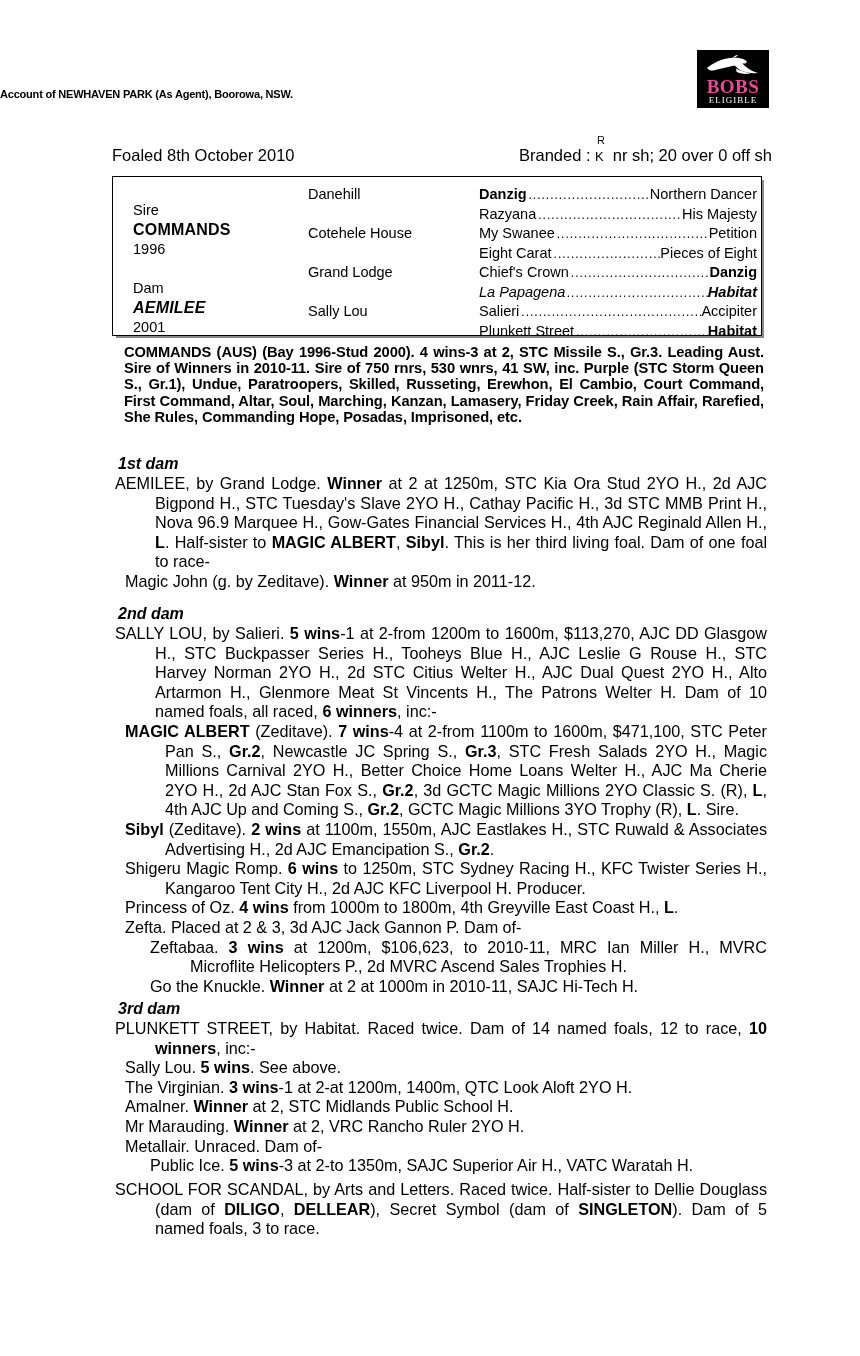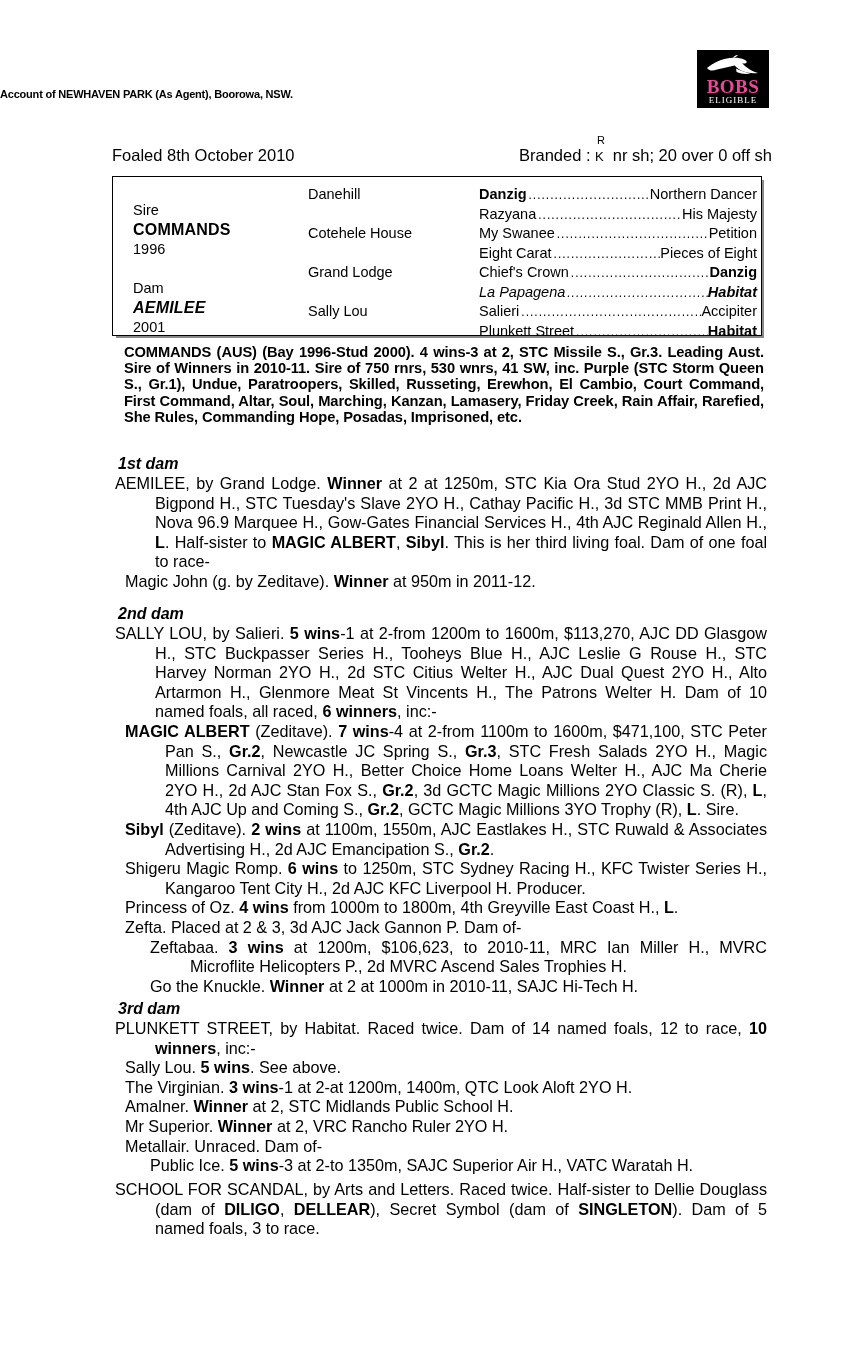--- a/index.html
+++ b/index.html
@@ -347,21 +347,21 @@
         <p class="ln lvl2"><span>Zefta. Placed at 2 &amp; 3, 3d AJC Jack Gannon P. Dam of-</span></p>
         <p class="ln lvl3"><span>Zeftabaa. </span><span class="b">3 wins</span><span> at 1200m, $106,623, to 2010-11, MRC Ian Miller H., MVRC Microflite Helicopters P., 2d MVRC Ascend Sales Trophies H.</span></p>
         <p class="ln lvl3"><span>Go the Knuckle. </span><span class="b">Winner</span><span> at 2 at 1000m in 2010-11, SAJC Hi-Tech H.</span></p>
       </div>
       <div class="sec" style="top: 1000px;">
         <div class="sec-head">3rd dam</div>
         <p class="ln lvl1"><span>PLUNKETT STREET, by Habitat. Raced twice. Dam of 14 named foals, 12 to race, </span><span class="b">10 winners</span><span>, inc:-</span></p>
         <p class="ln lvl2"><span>Sally Lou. </span><span class="b">5 wins</span><span>. See above.</span></p>
         <p class="ln lvl2"><span>The Virginian. </span><span class="b">3 wins</span><span>-1 at 2-at 1200m, 1400m, QTC Look Aloft 2YO H.</span></p>
         <p class="ln lvl2"><span>Amalner. </span><span class="b">Winner</span><span> at 2, STC Midlands Public School H.</span></p>
-        <p class="ln lvl2"><span>Mr Superior. </span><span class="b">Winner</span><span> at 2, VRC Rancho Ruler 2YO H.</span></p>
+        <p class="ln lvl2"><span>Mr Marauding. </span><span class="b">Winner</span><span> at 2, VRC Rancho Ruler 2YO H.</span></p>
         <p class="ln lvl2"><span>Metallair. Unraced. Dam of-</span></p>
         <p class="ln lvl3"><span>Public Ice. </span><span class="b">5 wins</span><span>-3 at 2-to 1350m, SAJC Superior Air H., VATC Waratah H.</span></p>
       </div>
       <div class="sec" style="top: 1180px;">
         <p class="ln lvl1"><span>SCHOOL FOR SCANDAL, by Arts and Letters. Raced twice. Half-sister to Dellie Douglass (dam of </span><span class="b">DILIGO</span><span>, </span><span class="b">DELLEAR</span><span>), Secret Symbol (dam of </span><span class="b">SINGLETON</span><span>). Dam of 5 named foals, 3 to race.</span></p>
       </div>
     </div>
 
 </div>
 

